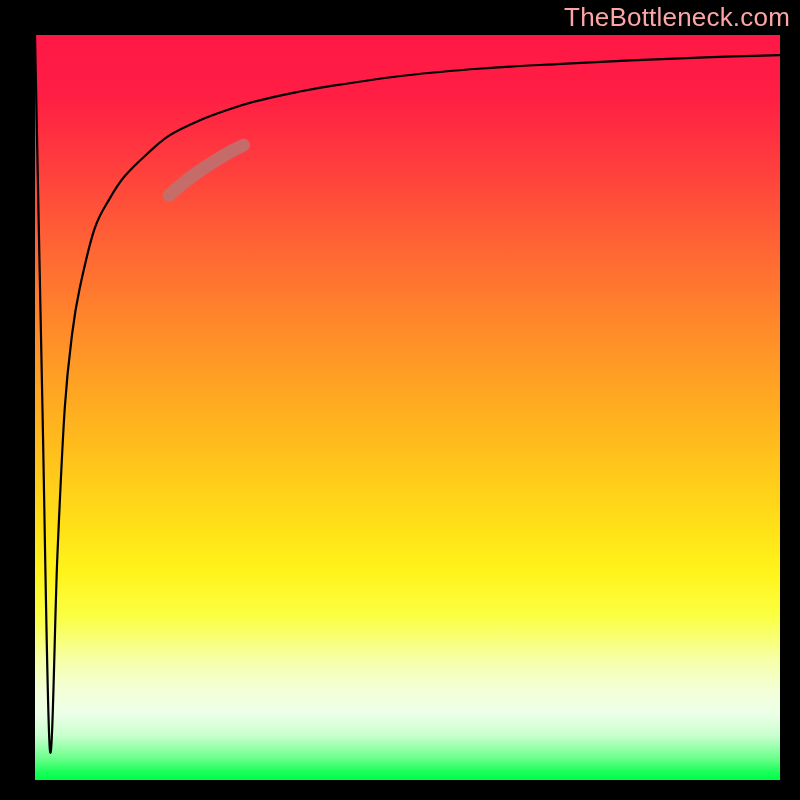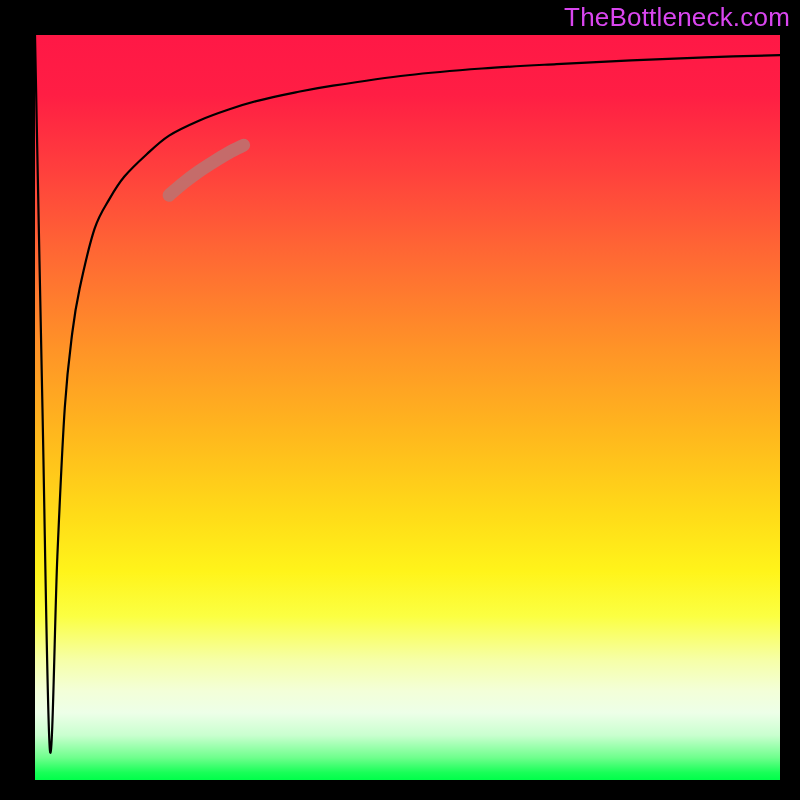--- a/index.html
+++ b/index.html
@@ -14,21 +14,21 @@
   .frame {
     position: relative;
     width: 800px;
     height: 800px;
     background: #000;
   }
   .watermark {
     position: absolute;
     top: 2px;
     right: 10px;
-    color: #d946ef;
+    color: #fca5a5;
     font-size: 26px;
     font-weight: 400;
     letter-spacing: 0.2px;
     z-index: 10;
     user-select: none;
   }
   .plot-area {
     position: absolute;
     left: 35px;
     top: 35px;

